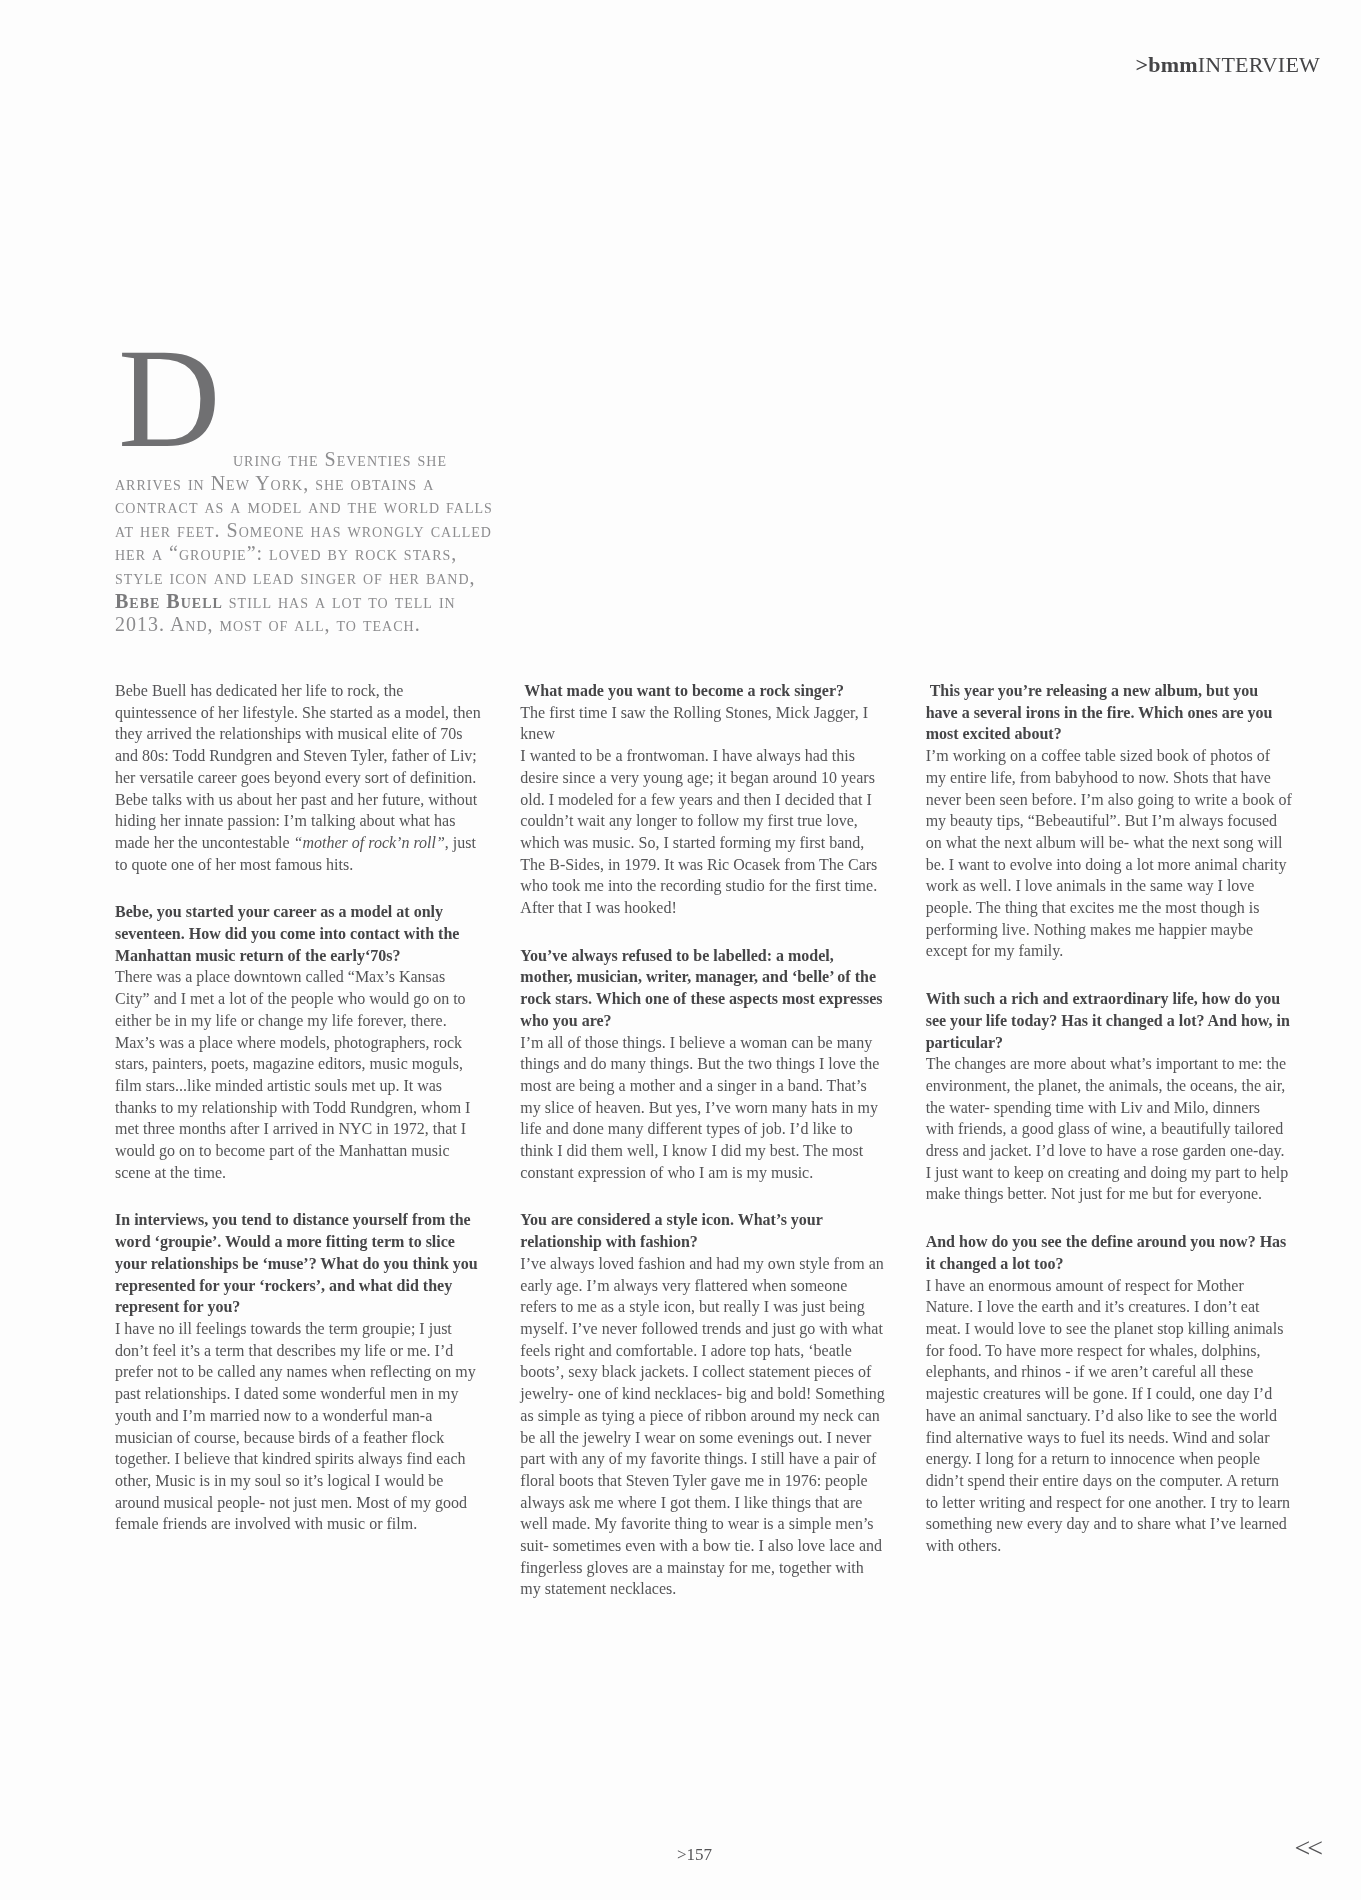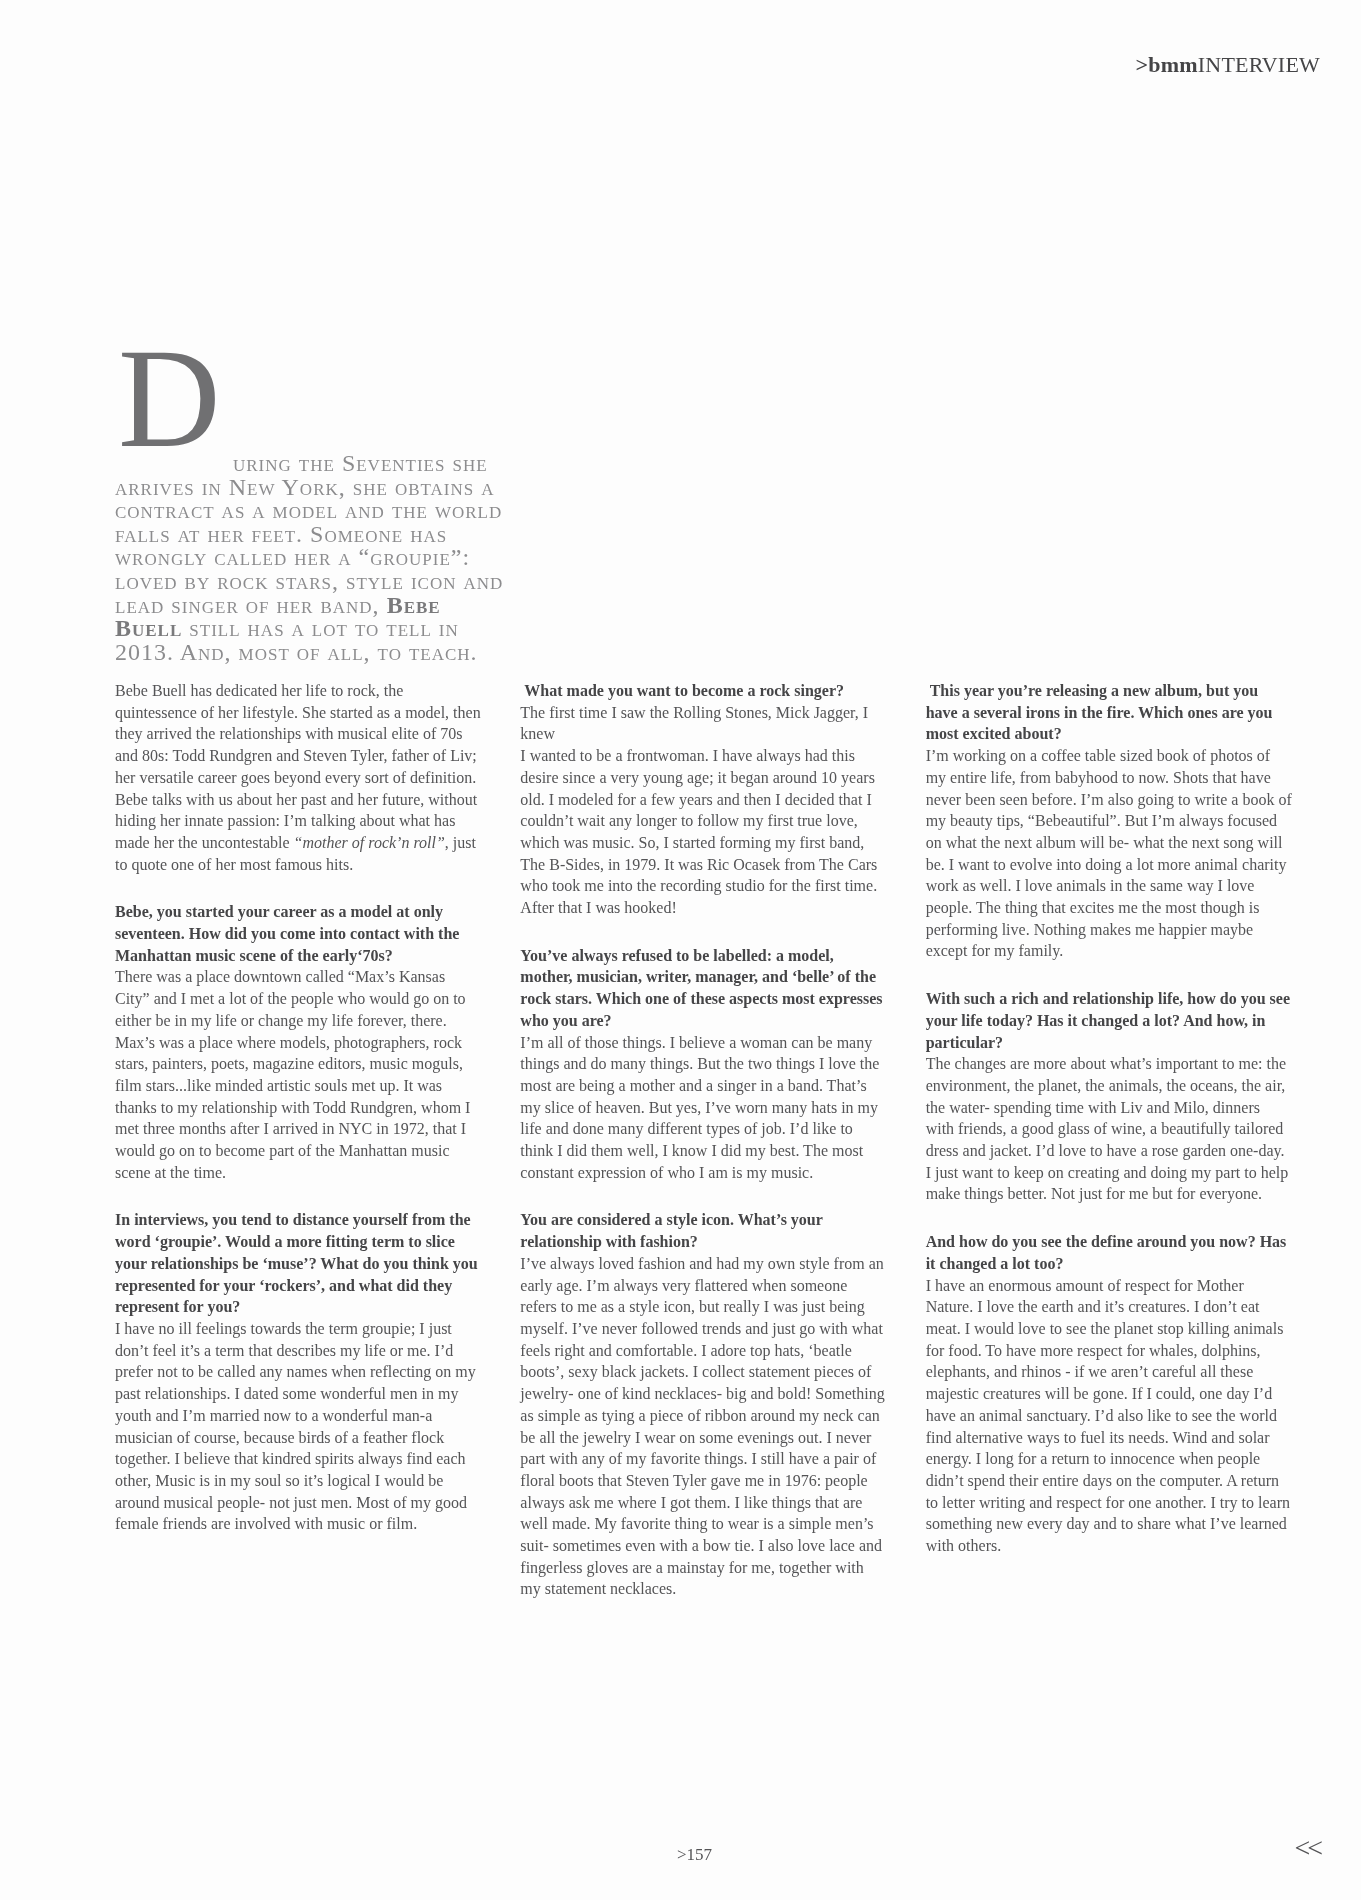--- a/index.html
+++ b/index.html
@@ -32,21 +32,21 @@
     top: 327px;
     font-size: 142px;
     line-height: 1;
     color: #707072;
   }
   .standfirst {
     position: absolute;
     left: 115px;
     top: 428px;
     width: 394px;
-    font-size: 24px;
+    font-size: 20px;
     line-height: 23.6px;
     letter-spacing: 1px;
     font-variant: small-caps;
     color: #8c8c8e;
     text-indent: 118px;
   }
   .standfirst .name-bold { font-weight: bold; color: #7a7a7c; }
 
   
   .columns {
@@ -103,40 +103,40 @@
   </div>
 
   <div class="dropcap">D</div>
 
   <p class="standfirst"><span>uring the Seventies she arrives in New York, she obtains a contract as a model and the world falls at her feet. Someone has wrongly called her a “groupie”: loved by rock stars, style icon and lead singer of her band, </span><span class="name-bold">Bebe Buell</span><span> still has a lot to tell in 2013. And, most of all, to teach.</span></p>
 
   <div class="columns">
 
     <div class="col">
       <p class="answer lead"><span>Bebe Buell has dedicated her life to rock, the quintessence of her lifestyle. She started as a model, then they arrived the relationships with musical elite of 70s and 80s: Todd Rundgren and Steven Tyler, father of Liv; her versatile career goes beyond every sort of definition. Bebe talks with us about her past and her future, without hiding her innate passion: I’m talking about what has made her the uncontestable </span><em>“mother of rock’n roll”</em><span>, just to quote one of her most famous hits.</span></p>
-      <p class="question">Bebe, you started your career as a model at only seventeen. How did you come into contact with the Manhattan music scene of the early‘70s?</p>
+      <p class="question">Bebe, you started your career as a model at only seventeen. How did you come into contact with the Manhattan music return of the early‘70s?</p>
       <p class="answer">There was a place downtown called “Max’s Kansas City” and I met a lot of the people who would go on to either be in my life or change my life forever, there. Max’s was a place where models, photographers, rock stars, painters, poets, magazine editors, music moguls, film stars...like minded artistic souls met up. It was thanks to my relationship with Todd Rundgren, whom I met three months after I arrived in NYC in 1972, that I would go on to become part of the Manhattan music scene at the time.</p>
       <p class="question">In interviews, you tend to distance yourself from the word ‘groupie’. Would a more fitting term to slice your relationships be ‘muse’? What do you think you represented for your ‘rockers’, and what did they represent for you?</p>
       <p class="answer">I have no ill feelings towards the term groupie; I just don’t feel it’s a term that describes my life or me. I’d prefer not to be called any names when reflecting on my past relationships. I dated some wonderful men in my youth and I’m married now to a wonderful man-a musician of course, because birds of a feather flock together. I believe that kindred spirits always find each other, Music is in my soul so it’s logical I would be around musical people- not just men. Most of my good female friends are involved with music or film.</p>
     </div>
 
     <div class="col">
       <p class="question first">&nbsp;What made you want to become a rock singer?</p>
       <p class="answer">The first time I saw the Rolling Stones, Mick Jagger, I knew
 I wanted to be a frontwoman. I have always had this desire since a very young age; it began around 10 years old. I modeled for a few years and then I decided that I couldn’t wait any longer to follow my first true love, which was music. So, I started forming my first band, The B-Sides, in 1979. It was Ric Ocasek from The Cars who took me into the recording studio for the first time. After that I was hooked!</p>
       <p class="question">You’ve always refused to be labelled: a model, mother, musician, writer, manager, and ‘belle’ of the rock stars. Which one of these aspects most expresses who you are?</p>
       <p class="answer">I’m all of those things. I believe a woman can be many things and do many things. But the two things I love the most are being a mother and a singer in a band. That’s my slice of heaven. But yes, I’ve worn many hats in my life and done many different types of job. I’d like to think I did them well, I know I did my best. The most constant expression of who I am is my music.</p>
       <p class="question">You are considered a style icon. What’s your relationship with fashion?</p>
       <p class="answer">I’ve always loved fashion and had my own style from an early age. I’m always very flattered when someone refers to me as a style icon, but really I was just being myself. I’ve never followed trends and just go with what feels right and comfortable. I adore top hats, ‘beatle boots’, sexy black jackets. I collect statement pieces of jewelry- one of kind necklaces- big and bold! Something as simple as tying a piece of ribbon around my neck can be all the jewelry I wear on some evenings out. I never part with any of my favorite things. I still have a pair of floral boots that Steven Tyler gave me in 1976: people always ask me where I got them. I like things that are well made. My favorite thing to wear is a simple men’s suit- sometimes even with a bow tie. I also love lace and fingerless gloves are a mainstay for me, together with my statement necklaces.</p>
     </div>
 
     <div class="col">
       <p class="question first">&nbsp;This year you’re releasing a new album, but you have a several irons in the fire. Which ones are you most excited about?</p>
       <p class="answer">I’m working on a coffee table sized book of photos of my entire life, from babyhood to now. Shots that have never been seen before. I’m also going to write a book of my beauty tips, “Bebeautiful”. But I’m always focused on what the next album will be- what the next song will be. I want to evolve into doing a lot more animal charity work as well. I love animals in the same way I love people. The thing that excites me the most though is performing live. Nothing makes me happier maybe except for my family.</p>
-      <p class="question">With such a rich and relationship life, how do you see your life today? Has it changed a lot? And how, in particular?</p>
+      <p class="question">With such a rich and extraordinary life, how do you see your life today? Has it changed a lot? And how, in particular?</p>
       <p class="answer">The changes are more about what’s important to me: the environment, the planet, the animals, the oceans, the air, the water- spending time with Liv and Milo, dinners with friends, a good glass of wine, a beautifully tailored dress and jacket. I’d love to have a rose garden one-day. I just want to keep on creating and doing my part to help make things better. Not just for me but for everyone.</p>
       <p class="question">And how do you see the define around you now? Has it changed a lot too?</p>
       <p class="answer">I have an enormous amount of respect for Mother Nature. I love the earth and it’s creatures. I don’t eat meat. I would love to see the planet stop killing animals for food. To have more respect for whales, dolphins, elephants, and rhinos - if we aren’t careful all these majestic creatures will be gone. If I could, one day I’d have an animal sanctuary. I’d also like to see the world find alternative ways to fuel its needs. Wind and solar energy. I long for a return to innocence when people didn’t spend their entire days on the computer. A return to letter writing and respect for one another. I try to learn something new every day and to share what I’ve learned with others.</p>
     </div>
 
   </div>
 
   <div class="page-number">&gt;157</div>
   <div class="back-glyph">&lt;&lt;</div>
 

